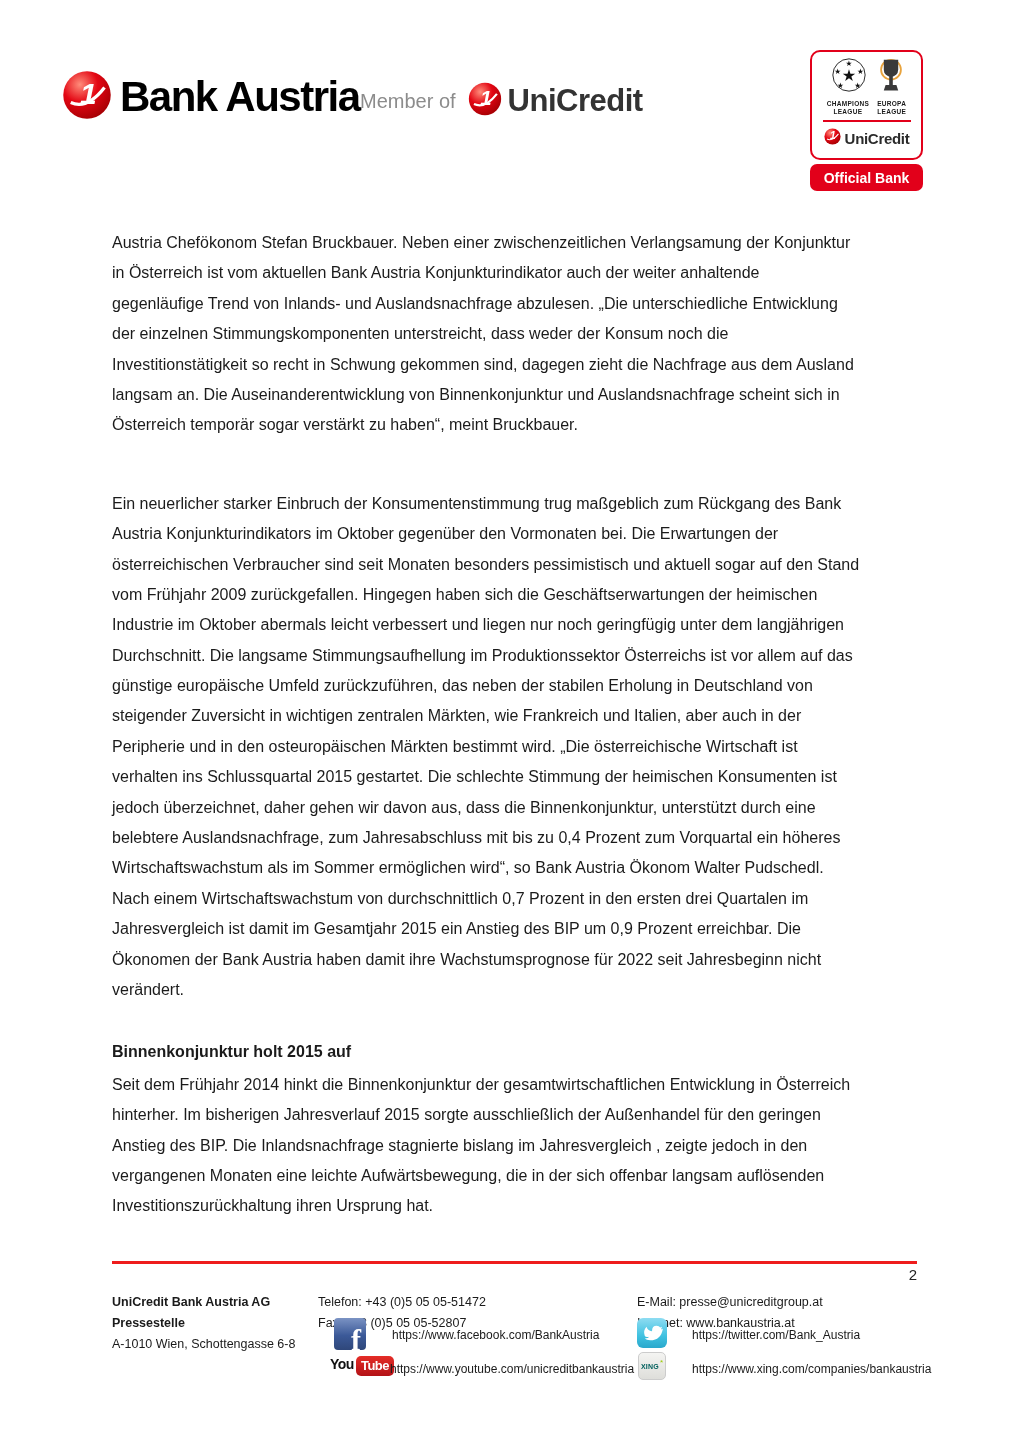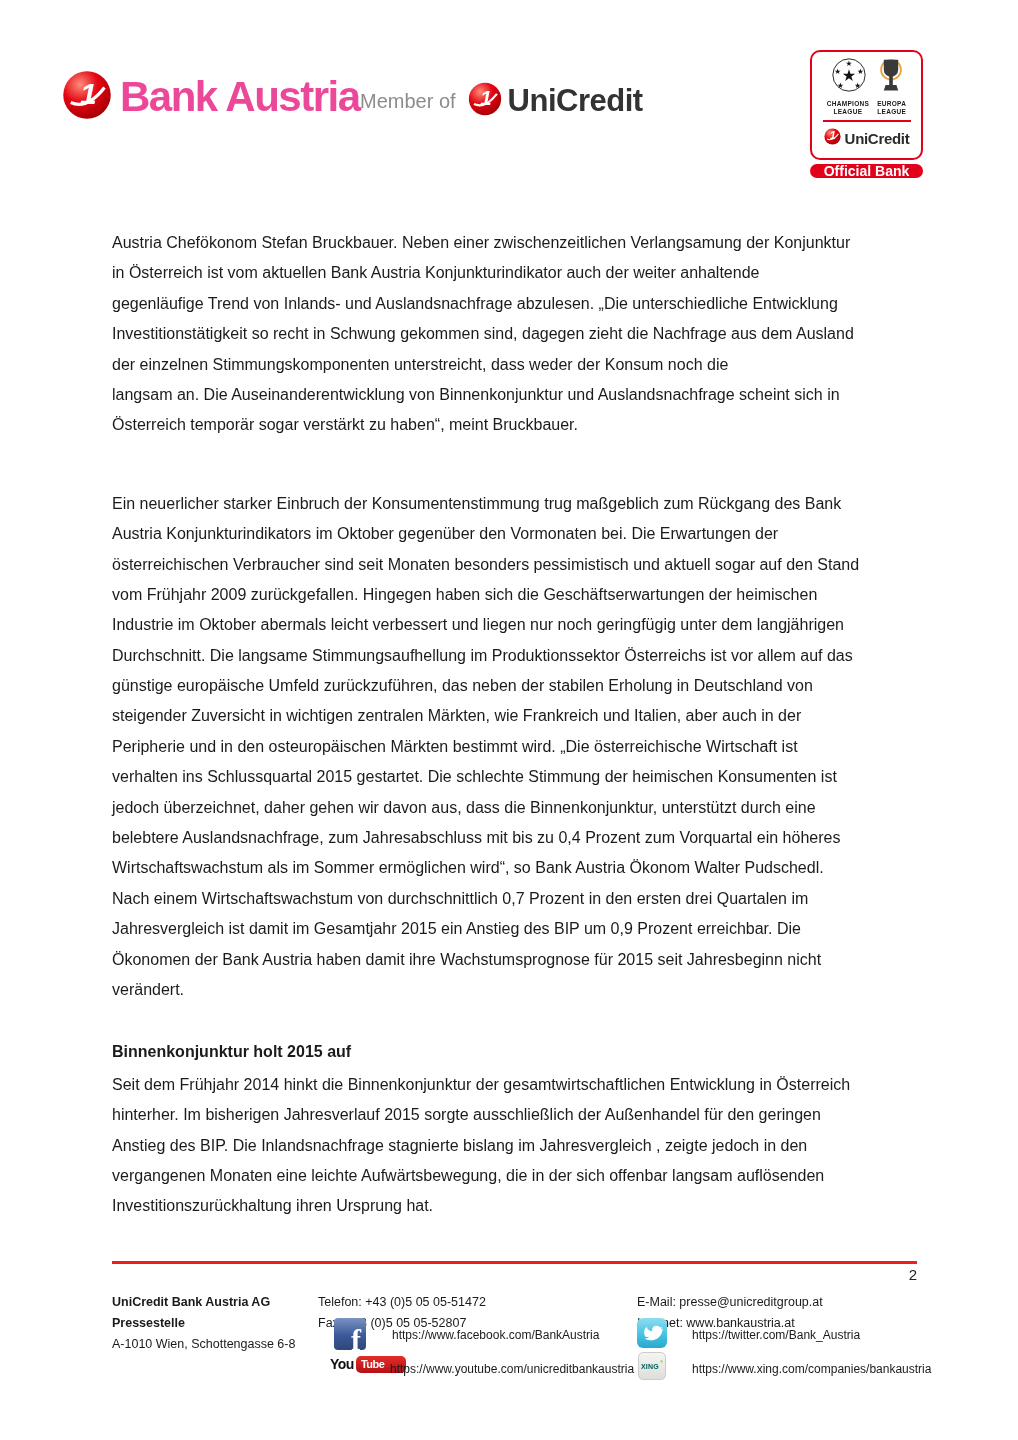--- a/index.html
+++ b/index.html
@@ -5,41 +5,41 @@
   * { margin:0; padding:0; box-sizing:border-box; }
   html,body { background:#888; }
   .page {
     position:relative; width:1018px; height:1440px; background:#ffffff;
     font-family:"Liberation Sans", sans-serif; color:#1b1b1b; overflow:hidden;
     margin:0 auto;
   }
   
   .ba-logo { position:absolute; left:62px; top:70px; display:flex; align-items:center; }
   .sphere { display:inline-block; }
-  .ba-word { font-size:42px; font-weight:bold; color:#ec4899; letter-spacing:-1.5px; margin-left:8px; }
+  .ba-word { font-size:42px; font-weight:bold; color:#000000; letter-spacing:-1.5px; margin-left:8px; }
   .memberof-row { position:absolute; left:360px; top:82px; display:flex; align-items:center; }
   .member-of { font-size:20px; color:#8c8c8c; font-weight:400; letter-spacing:0; }
   .uc-word { font-size:31px; font-weight:bold; color:#333333; letter-spacing:-0.5px; margin-left:6px; }
   .memberof-row .sphere { margin-left:12px; }
 
   
   .badge { position:absolute; left:810px; top:50px; width:113px; }
   .badge-card {
     width:113px; height:110px; background:#fff; border:2px solid #e2001a;
     border-radius:10px; display:flex; flex-direction:column; align-items:center;
     padding-top:6px;
   }
   .badge-logos { display:flex; align-items:flex-end; gap:10px; height:40px; }
   .badge-labels { display:flex; gap:8px; margin-top:2px; }
   .badge-label { font-size:6.5px; font-weight:bold; color:#1a1a1a; text-align:center; line-height:7.5px; letter-spacing:0.3px; }
   .badge-divider { width:88px; height:2px; background:#e2001a; margin-top:5px; }
   .badge-uc { display:flex; align-items:center; margin-top:6px; }
   .badge-uc-text { font-size:15px; font-weight:bold; color:#2b2b2b; letter-spacing:-0.3px; margin-left:4px; }
   .badge-band {
-    margin-top:4px; width:113px; height:14px; background:#e2001a; border-radius:12px;
+    margin-top:4px; width:113px; height:27px; background:#e2001a; border-radius:7px;
     color:#fff; font-size:14px; font-weight:bold; display:flex; align-items:center; justify-content:center;
   }
 
   
   .doc-body { position:absolute; left:112px; top:228px; width:806px; font-size:16px; }
   .tline { white-space:nowrap; line-height:30.4px; height:30.4px; }
   .para { margin:0; }
   .para + .para { margin-top:48px; }
   .doc-heading { font-weight:bold; line-height:30.4px; margin-top:32px; }
   .doc-heading + .para { margin-top:2px; }
@@ -55,22 +55,22 @@
   .social-url { position:absolute; font-size:12px; color:#1a1a1a; white-space:nowrap; }
 
   
   .fb-icon { position:absolute; left:334px; top:1318px; width:32px; height:32px; border-radius:4px;
     background:linear-gradient(#7b93c4 0%, #3b5998 55%, #2f477a 100%);
     overflow:hidden; }
   .fb-f { position:absolute; right:5px; bottom:-7px; color:#fff; font-size:30px; font-weight:bold; font-family:"Liberation Serif", serif; }
   
   .yt { position:absolute; left:330px; top:1356px; display:flex; align-items:flex-start; }
   .yt-you { font-size:14px; font-weight:bold; color:#111; letter-spacing:-0.5px; }
-  .yt-tube { margin-left:2px; background:linear-gradient(#e52d27,#b31217); color:#fff; font-size:11px; font-weight:bold;
-    border-radius:5px; padding:2px 22px 3px 5px; letter-spacing:-0.5px; }
+  .yt-tube { margin-left:2px; background:linear-gradient(#e52d27,#b31217); color:#fff; font-size:13px; font-weight:bold;
+    border-radius:5px; padding:2px 5px 3px 5px; letter-spacing:-0.5px; }
   
   .tw-icon { position:absolute; left:637px; top:1318px; width:30px; height:30px; border-radius:6px;
     background:linear-gradient(#8edcf2 0%, #3fc1e0 60%, #2aa8cc 100%); display:flex; align-items:center; justify-content:center; }
   
   .xing-icon { position:absolute; left:638px; top:1352px; width:28px; height:28px; border-radius:5px;
     background:linear-gradient(#f4f4f2,#dededa); border:1px solid #ccc; display:flex; align-items:center; justify-content:center; }
   .xing-label { font-size:7px; font-weight:bold; color:#00605e; letter-spacing:0.2px; }
   .xing-accent { color:#9acb00; font-size:8px; margin-left:1px; position:relative; top:-4px; }
 
   .url-fb  { left:392px; top:1328px; }
@@ -162,42 +162,42 @@
       </div>
     </div>
     <div class="badge-band">Official Bank</div>
   </div>
 
   <div class="doc-body">
     <div class="para">
         <div class="tline">Austria Chefökonom Stefan Bruckbauer. Neben einer zwischenzeitlichen Verlangsamung der Konjunktur</div>
         <div class="tline">in Österreich ist vom aktuellen Bank Austria Konjunkturindikator auch der weiter anhaltende</div>
         <div class="tline">gegenläufige Trend von Inlands- und Auslandsnachfrage abzulesen.  „Die unterschiedliche Entwicklung</div>
+        <div class="tline">der einzelnen Stimmungskomponenten unterstreicht, dass weder der Konsum noch die</div>
         <div class="tline">Investitionstätigkeit so recht in Schwung gekommen sind, dagegen zieht die Nachfrage aus dem Ausland</div>
-        <div class="tline">der einzelnen Stimmungskomponenten unterstreicht, dass weder der Konsum noch die</div>
         <div class="tline">langsam an. Die Auseinanderentwicklung von Binnenkonjunktur und Auslandsnachfrage scheint sich in</div>
         <div class="tline">Österreich temporär sogar verstärkt zu haben“, meint Bruckbauer.</div>
       </div>
     <div class="para">
         <div class="tline">Ein neuerlicher starker Einbruch der Konsumentenstimmung trug maßgeblich zum Rückgang des Bank</div>
         <div class="tline">Austria Konjunkturindikators im Oktober gegenüber den Vormonaten bei. Die Erwartungen der</div>
         <div class="tline">österreichischen Verbraucher sind seit Monaten besonders pessimistisch und aktuell sogar auf den Stand</div>
         <div class="tline">vom Frühjahr 2009 zurückgefallen. Hingegen haben sich die Geschäftserwartungen der heimischen</div>
         <div class="tline">Industrie im Oktober abermals leicht verbessert und liegen nur noch geringfügig unter dem langjährigen</div>
         <div class="tline">Durchschnitt. Die langsame Stimmungsaufhellung im Produktionssektor Österreichs ist vor allem auf das</div>
         <div class="tline">günstige europäische Umfeld zurückzuführen, das neben der stabilen Erholung in Deutschland von</div>
         <div class="tline">steigender Zuversicht in wichtigen zentralen Märkten, wie Frankreich und Italien, aber auch in der</div>
         <div class="tline">Peripherie und in den osteuropäischen Märkten bestimmt wird. „Die österreichische Wirtschaft ist</div>
         <div class="tline">verhalten ins Schlussquartal 2015 gestartet. Die schlechte Stimmung der heimischen Konsumenten ist</div>
         <div class="tline">jedoch überzeichnet, daher gehen wir davon aus, dass die Binnenkonjunktur, unterstützt durch eine</div>
         <div class="tline">belebtere Auslandsnachfrage, zum Jahresabschluss mit bis zu 0,4 Prozent zum Vorquartal ein höheres</div>
         <div class="tline">Wirtschaftswachstum als im Sommer ermöglichen wird“, so Bank Austria Ökonom Walter Pudschedl.</div>
         <div class="tline">Nach einem Wirtschaftswachstum von durchschnittlich 0,7 Prozent in den ersten drei Quartalen  im</div>
         <div class="tline">Jahresvergleich ist damit im Gesamtjahr 2015 ein Anstieg des BIP um 0,9 Prozent erreichbar. Die</div>
-        <div class="tline">Ökonomen der Bank Austria haben damit ihre Wachstumsprognose für 2015 seit Jahresbeginn nicht</div>
+        <div class="tline">Ökonomen der Bank Austria haben damit ihre Wachstumsprognose für 2022 seit Jahresbeginn nicht</div>
         <div class="tline">verändert.</div>
       </div>
     <div class="doc-heading">Binnenkonjunktur holt 2015 auf</div>
     <div class="para">
         <div class="tline">Seit dem Frühjahr 2014 hinkt die Binnenkonjunktur der gesamtwirtschaftlichen Entwicklung in Österreich</div>
         <div class="tline">hinterher. Im bisherigen Jahresverlauf 2015 sorgte ausschließlich der Außenhandel für den geringen</div>
         <div class="tline">Anstieg des BIP. Die Inlandsnachfrage stagnierte bislang im Jahresvergleich , zeigte jedoch in den</div>
         <div class="tline">vergangenen Monaten eine leichte Aufwärtsbewegung, die in der sich offenbar langsam auflösenden</div>
         <div class="tline">Investitionszurückhaltung ihren Ursprung hat.</div>
       </div>

